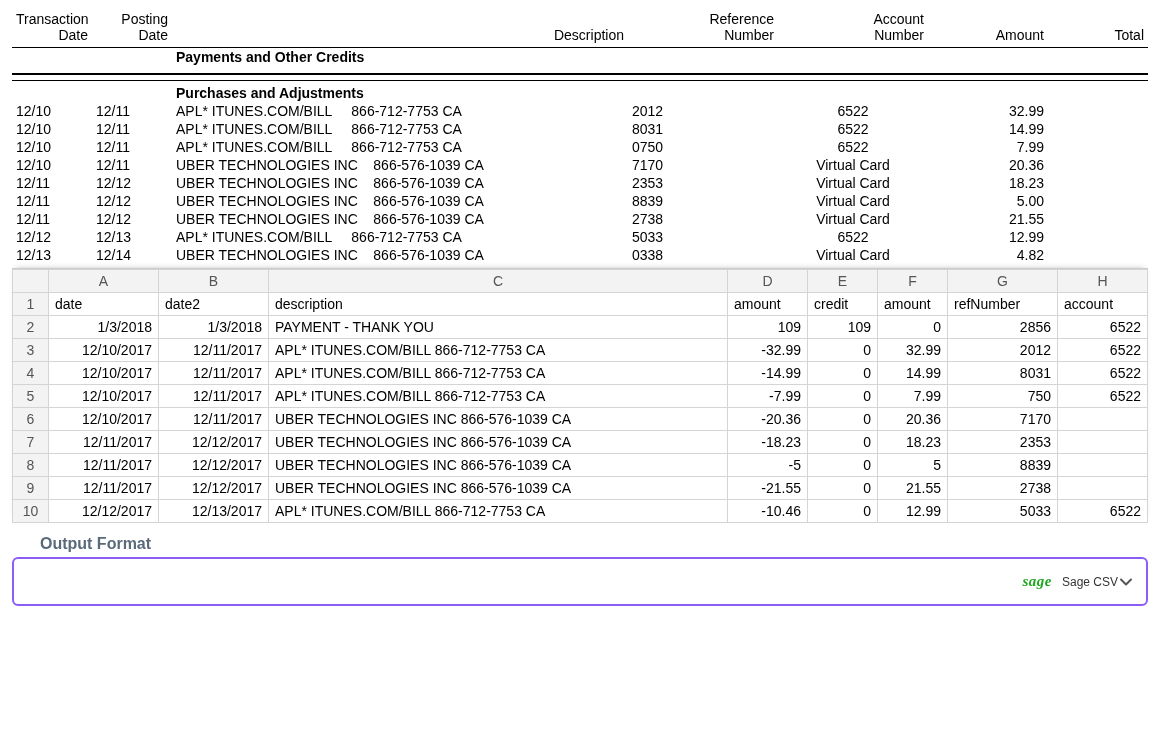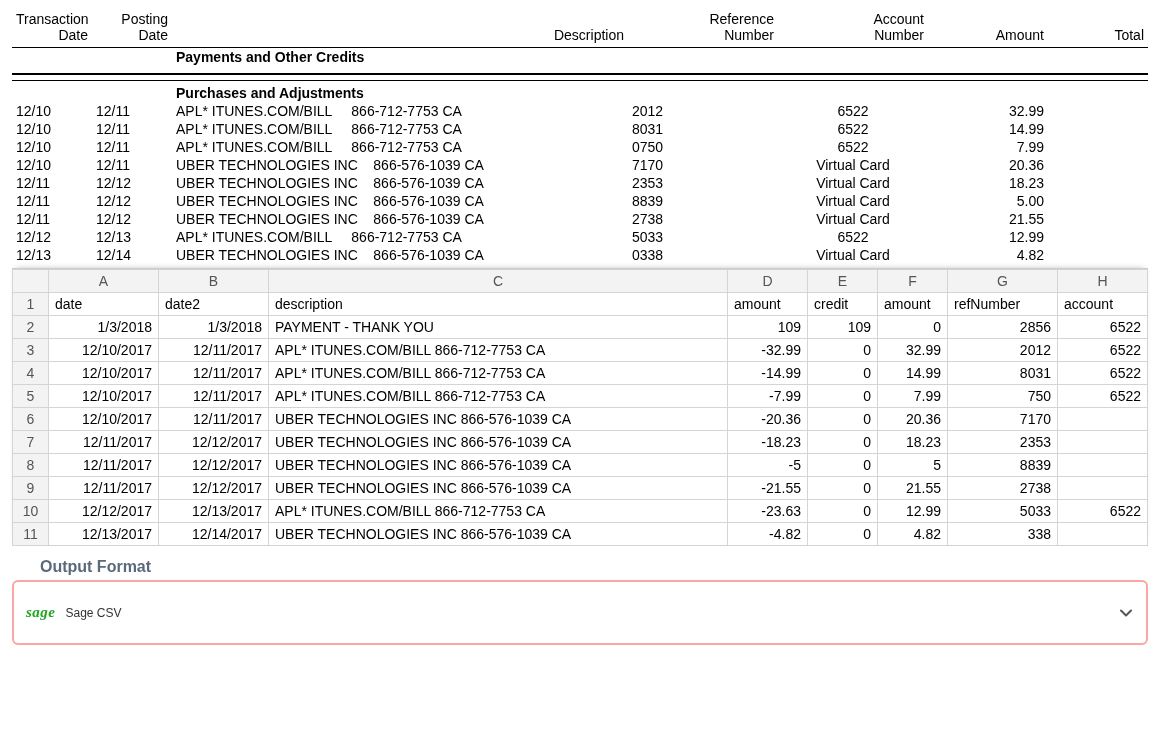--- a/index.html
+++ b/index.html
@@ -90,26 +90,26 @@
   
   .outfmt-label {
     margin-top: 12px;
     font-size: 16px;
     color: #5a6a7a;
     font-weight: 700;
     margin-left: 28px;
   }
   .outfmt {
     margin-top: 4px;
-    border: 2px solid #fca5a5;
+    border: 2px solid #8b5cf6;
     border-radius: 6px;
-    padding: 22px 12px;
+    padding: 14px 12px;
     display: flex;
     align-items: center;
-    justify-content: space-between;
+    justify-content: flex-end;
   }
   .outfmt-left { display: flex; align-items: center; gap: 10px; }
   .sage-logo {
     font-family: Georgia, serif;
     font-style: italic;
     color: #1ea61e;
     font-weight: 700;
     font-size: 15px;
     letter-spacing: .5px;
   }
@@ -387,36 +387,25 @@
           <td class="rownum">0</td>
           <td class="rownum">21.55</td>
           <td class="rownum">2738</td>
           <td class="rownum"></td>
         </tr>
         <tr>
           <td class="rowhdr">10</td>
           <td class="rownum">12/12/2017</td>
           <td class="rownum">12/13/2017</td>
           <td>APL* ITUNES.COM/BILL 866-712-7753 CA</td>
-          <td class="rownum">-23.63</td>
+          <td class="rownum">-10.46</td>
           <td class="rownum">0</td>
           <td class="rownum">12.99</td>
           <td class="rownum">5033</td>
           <td class="rownum">6522</td>
-        </tr>
-        <tr>
-          <td class="rowhdr">11</td>
-          <td class="rownum">12/13/2017</td>
-          <td class="rownum">12/14/2017</td>
-          <td>UBER TECHNOLOGIES INC 866-576-1039 CA</td>
-          <td class="rownum">-4.82</td>
-          <td class="rownum">0</td>
-          <td class="rownum">4.82</td>
-          <td class="rownum">338</td>
-          <td class="rownum"></td>
         </tr>
       </tbody>
   </table>
 </div>
 
 <div class="outfmt-label">Output Format</div>
 <div class="outfmt">
   <div class="outfmt-left">
     <span class="sage-logo">sage</span>
     <span class="outfmt-text">Sage CSV</span>

